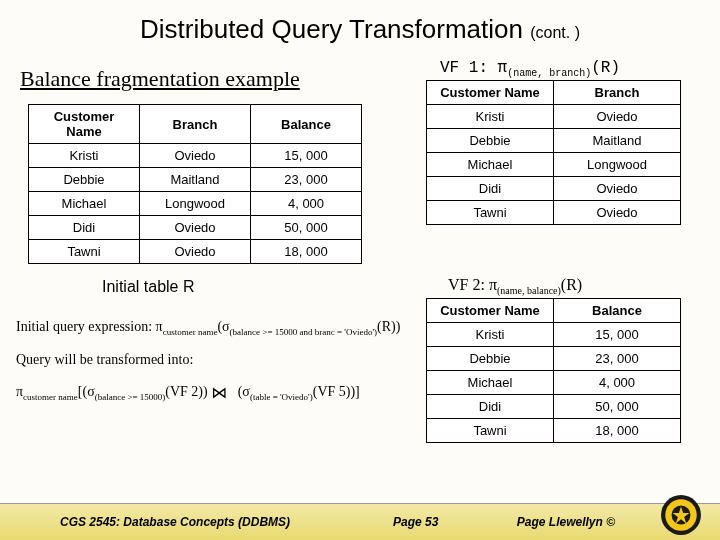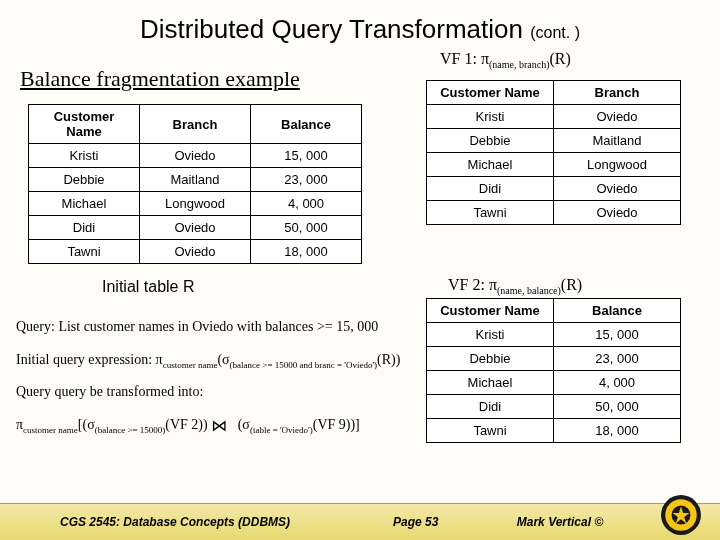--- a/index.html
+++ b/index.html
@@ -34,21 +34,21 @@
     text-decoration: underline;
     position: absolute;
     left: 20px;
     top: 66px;
   }
   .vf1-label, .vf2-label {
     position: absolute;
     font-family: "Times New Roman", serif;
     font-size: 16px;
   }
-  .vf1-label { left: 440px; top: 50px; }
+  .vf1-label { left: 440px; top: 59px; font-family: Liberation Mono, monospace; }
   .vf2-label { left: 448px; top: 276px; }
   .sub { font-size: 10px; vertical-align: sub; }
   table {
     border-collapse: collapse;
     position: absolute;
     background: #fff;
   }
   table th, table td {
     border: 1px solid #000;
     font-size: 13px;
@@ -218,36 +218,35 @@
           <td>50, 000</td>
         </tr>
     <tr>
           <td>Tawni</td>
           <td>18, 000</td>
         </tr>
   </tbody>
     </table>
 
   <div class="query-block">
-    <p>Query: List customer names in Oviedo with balances &gt;= 15, 000</p>
     <p>
       <span>Initial query expression: π</span><span class="tiny-sub">customer name</span><span>(σ</span><span class="tiny-sub">(balance &gt;= 15000 and branc = 'Oviedo')</span><span>(R))</span>
     </p>
-    <p>Query query be transformed into:</p>
+    <p>Query will be transformed into:</p>
     <p>
       <span>π</span><span class="tiny-sub">customer name</span><span>[(σ</span><span class="tiny-sub">(balance &gt;= 15000)</span><span>(VF 2))</span>
       <span class="join-sym">⋈</span>
-      &nbsp;&nbsp;<span>(σ</span><span class="tiny-sub">(table = 'Oviedo')</span><span>(VF 9))]</span>
+      &nbsp;&nbsp;<span>(σ</span><span class="tiny-sub">(table = 'Oviedo')</span><span>(VF 5))]</span>
     </p>
   </div>
 
   <div class="footer">
     <div class="course">CGS 2545: Database Concepts (DDBMS)</div>
     <div class="page">Page 53</div>
-    <div class="author">Mark Vertical ©</div>
+    <div class="author">Page Llewellyn ©</div>
   </div>
 
   <svg class="logo" viewBox="0 0 40 40">
     <circle cx="20" cy="20" r="19" fill="#1a1a1a"></circle>
     <circle cx="20" cy="20" r="15" fill="#f5c518"></circle>
     <circle cx="20" cy="20" r="9" fill="#1a1a1a"></circle>
     <path d="M20 12 L22 18 L28 18 L23 22 L25 28 L20 24 L15 28 L17 22 L12 18 L18 18 Z" fill="#f5c518"></path>
   </svg>
 </div>
 

